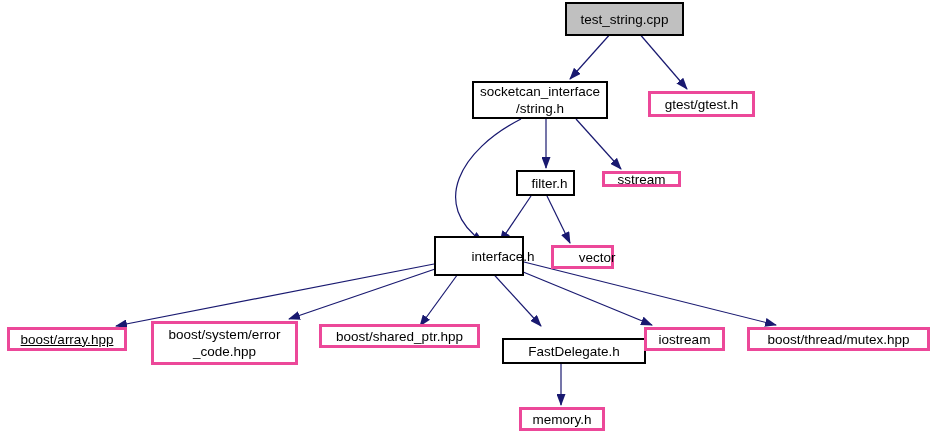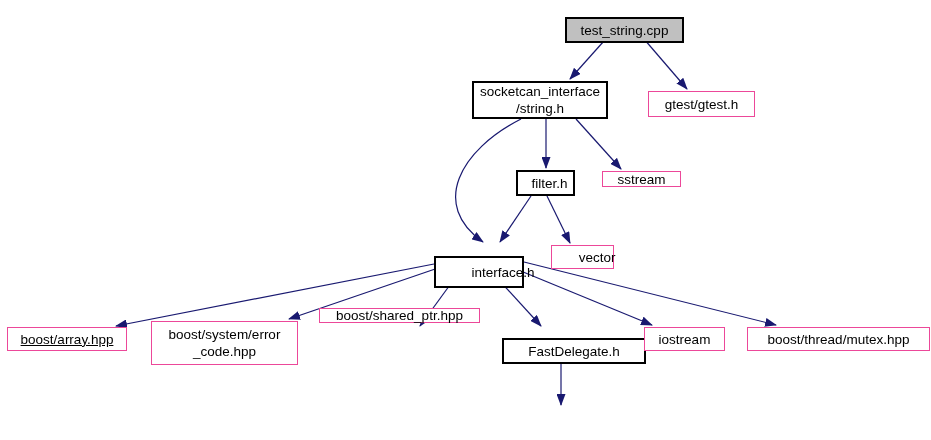--- a/index.html
+++ b/index.html
@@ -28,21 +28,21 @@
   }
   .node {
     position: absolute;
     box-sizing: border-box;
     display: flex;
     align-items: center;
     justify-content: center;
     text-align: center;
     white-space: pre-line;
     background: #ffffff;
-    border: 1px solid #ec4899;
+    border: 3px solid #ec4899;
     color: #000000;
     font-size: 13.5px;
     line-height: 17px;
     cursor: default;
   }
   .node.documented {
     border: 2px solid #000000;
     cursor: pointer;
   }
   .node.root {
@@ -70,42 +70,43 @@
     <path class="edge" marker-end="url(#arrow)" d="M547,196 L570,243"></path>
     <path class="edge" marker-end="url(#arrow)" d="M434,264 L116,326"></path>
     <path class="edge" marker-end="url(#arrow)" d="M441,267 L289,319"></path>
     <path class="edge" marker-end="url(#arrow)" d="M463,267 L420,326"></path>
     <path class="edge" marker-end="url(#arrow)" d="M487,267 L541,326"></path>
     <path class="edge" marker-end="url(#arrow)" d="M511,267 L652,325"></path>
     <path class="edge" marker-end="url(#arrow)" d="M524,262 L776,325"></path>
     <path class="edge" marker-end="url(#arrow)" d="M561,353 L561,405"></path>
   </svg>
 
-  <div class="node root" style="left:565px; top:17px; width:119px; height:26px;">test_string.cpp</div>
+  <div class="node root" style="left:565px; top:2px; width:119px; height:34px;">test_string.cpp</div>
 
   <div class="node documented" style="left:472px; top:81px; width:136px; height:38px;">socketcan_interface
 /string.h</div>
 
   <div class="node" style="left:648px; top:91px; width:107px; height:26px;">gtest/gtest.h</div>
 
   <div class="node documented" style="left:516px; top:170px; width:59px; height:26px;padding-left:8px;">filter.h</div>
 
   <div class="node" style="left:602px; top:171px; width:79px; height:16px;">sstream</div>
 
-  <div class="node documented" style="left:434px; top:256px; width:90px; height:32px;padding-left:48px;">interface.h</div>
+  <div class="node documented" style="left:434px; top:236px; width:90px; height:40px;padding-left:48px;">interface.h</div>
 
   <div class="node" style="left:551px; top:245px; width:63px; height:24px;padding-left:29px;">vector</div>
 
   <div class="node" style="left:7px; top:327px; width:120px; height:24px;text-decoration:underline;">boost/array.hpp</div>
 
   <div class="node" style="left:151px; top:321px; width:147px; height:44px;">boost/system/error
 _code.hpp</div>
 
-  <div class="node" style="left:319px; top:308px; width:161px; height:15px;">boost/shared_ptr.hpp</div>
+  <div class="node" style="left:319px; top:324px; width:161px; height:24px;">boost/shared_ptr.hpp</div>
 
   <div class="node documented" style="left:502px; top:338px; width:144px; height:26px;">FastDelegate.h</div>
 
   <div class="node" style="left:644px; top:327px; width:81px; height:24px;">iostream</div>
 
   <div class="node" style="left:747px; top:327px; width:183px; height:24px;">boost/thread/mutex.hpp</div>
 
+  <div class="node" style="left:519px; top:407px; width:86px; height:24px;">memory.h</div>
 
 </div>
 
 </body></html>

